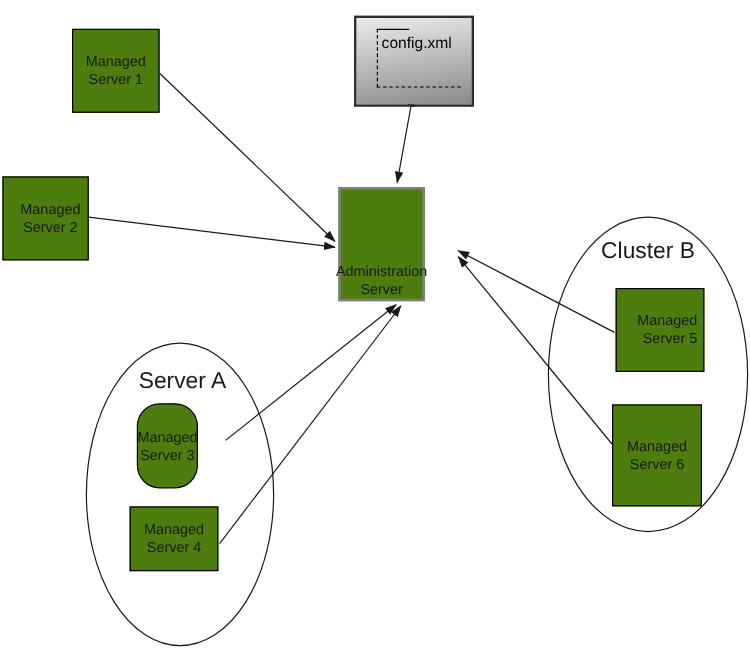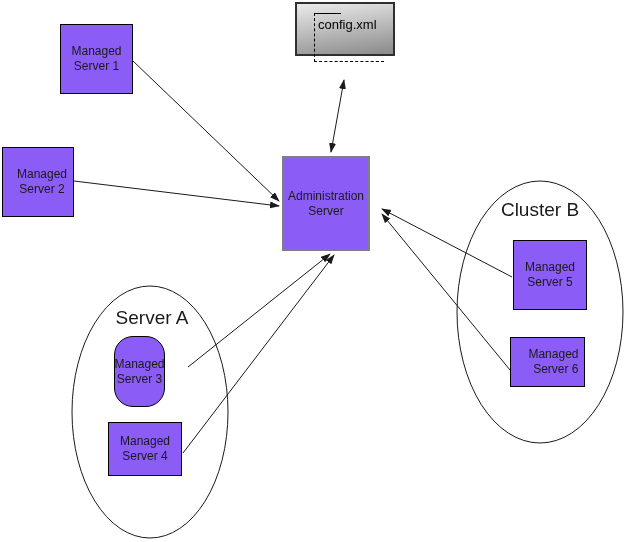--- a/index.html
+++ b/index.html
@@ -16,21 +16,21 @@
     overflow: hidden;
   }
   svg.wires {
     position: absolute;
     left: 0; top: 0;
     width: 625px; height: 542px;
   }
   .node {
     position: absolute;
     box-sizing: border-box;
-    background: #8b5cf6;
+    background: #4d7c0f;
     border: 1px solid var(--node-border, #000000);
     display: flex;
     align-items: center;
     justify-content: center;
     text-align: center;
     font-size: 12px;
     line-height: 15px;
     color: var(--text, #1a1a1a);
   }
   .node .node-label { max-width: 62px; }
@@ -41,24 +41,24 @@
   .node.config {
     border: 2px solid var(--config-border, #2f2f2f);
     background: linear-gradient(172deg, var(--config-gradient-top, #ebebeb) 0%, var(--config-gradient-bottom, #8a8a8a) 100%);
     display: block;
   }
   
   #node-ms1    { left: 60px;  top: 24px;  width: 73px; height: 70px; }
   #node-ms2    { left: 2px;   top: 147px; width: 72px; height: 70px; justify-content: flex-end; }
   #node-ms3    { left: 114px; top: 336px; width: 51px; height: 71px; border-radius: 19px; }
   #node-ms4    { left: 108px; top: 422px; width: 74px; height: 54px; }
-  #node-ms5    { left: 513px; top: 240px; width: 74px; height: 70px; }
-  #node-ms6    { left: 510px; top: 337px; width: 75px; height: 50px; text-align: right; }
-  #node-admin  { left: 282px; top: 156px; width: 88px; height: 95px; }
-  #node-config { left: 295px; top: 2px;   width: 100px; height: 54px; }
+  #node-ms5    { left: 513px; top: 240px; width: 74px; height: 70px; text-align: right; }
+  #node-ms6    { left: 510px; top: 337px; width: 75px; height: 85px; }
+  #node-admin  { left: 282px; top: 156px; width: 72px; height: 95px; align-items: flex-end; }
+  #node-config { left: 295px; top: 13px;   width: 100px; height: 76px; }
 
   .doc-outline {
     position: absolute;
     left: 17px; top: 9px;
     width: 69px; height: 48px;
     border-left: 1px dashed #000000;
     border-bottom: 1px dashed #000000;
   }
   .doc-outline-top {
     position: absolute;

